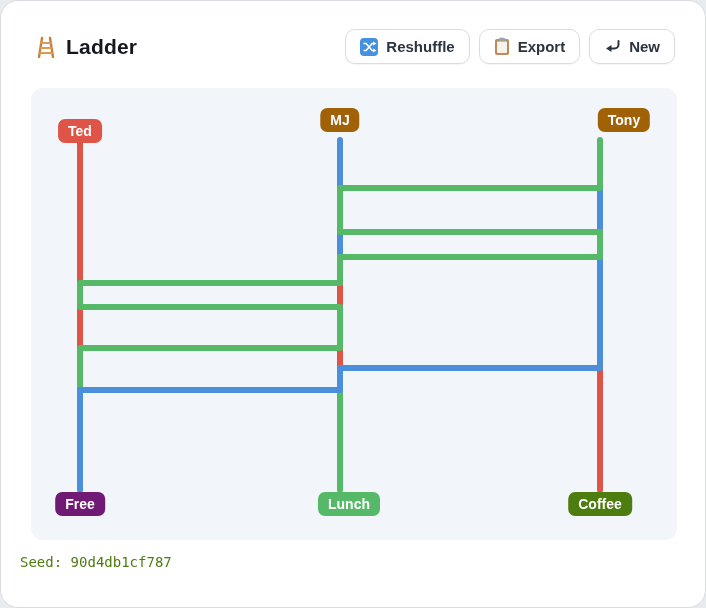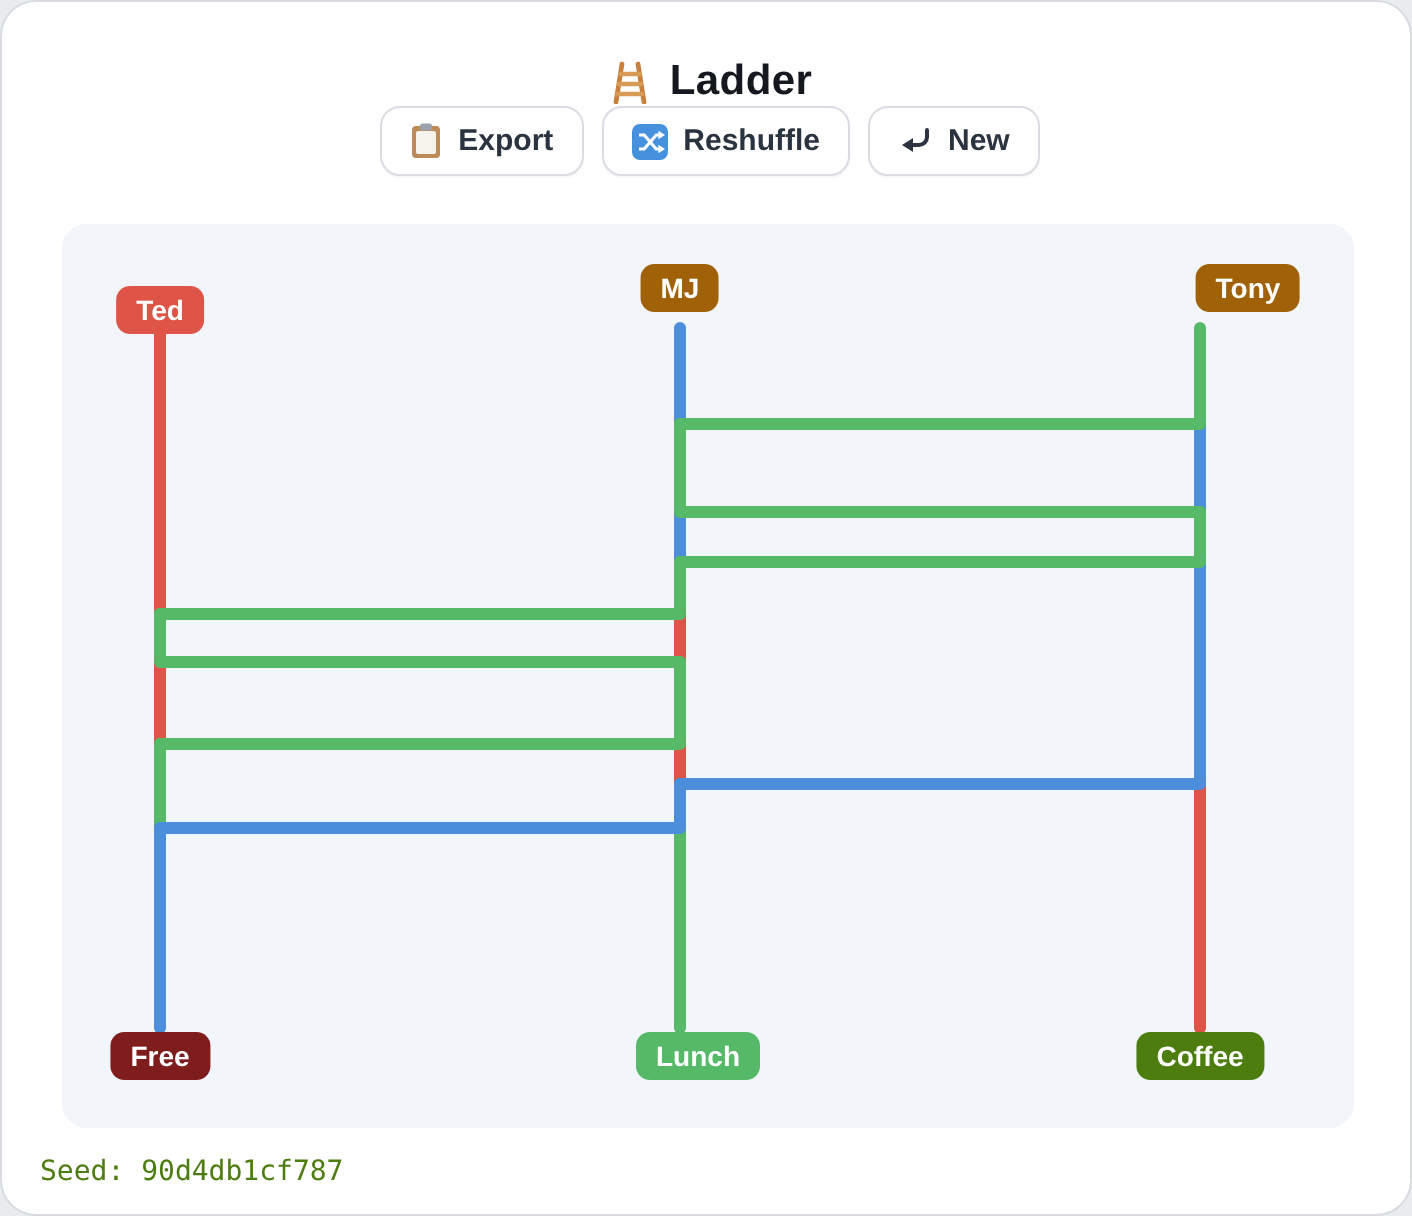--- a/index.html
+++ b/index.html
@@ -13,21 +13,20 @@
     box-sizing:border-box;
     width:706px; height:608px;
     background:#ffffff;
     border:1px solid #d8dce1;
     border-radius:18px;
     overflow:hidden;
   }
   .header {
     display:flex; justify-content:space-between; align-items:center;
     padding:28px 30px 24px 34px;
-    flex-direction:column;
   }
   .title-wrap { display:flex; align-items:center; gap:9px; }
   .page-title {
     margin:0; font-size:21px; font-weight:700; color:#15181e; letter-spacing:.2px;
   }
   .actions { display:flex; gap:9px; }
   .btn {
     display:flex; align-items:center; gap:8px;
     background:#ffffff;
     border:1px solid #d9dde3;
@@ -85,44 +84,44 @@
             <line x1="4.8" y1="17" x2="17.2" y2="17"></line>
           </g>
         </svg>
       </span>
       <h1 class="page-title">Ladder</h1>
     </div>
 
     <div class="actions">
       <button class="btn">
         <span class="btn-icon">
-          <svg width="16" height="19" viewBox="0 0 16 19">
-            <rect x="1" y="2" width="14" height="16" rx="2" fill="#bd8b57"></rect>
-            <rect x="3" y="4.5" width="10" height="11.5" rx="1" fill="#f6f3ec"></rect>
-            <rect x="5" y="0.8" width="6" height="3.4" rx="1.2" fill="#9aa3ad"></rect>
-          </svg>
-        </span>
-        <span>Export</span>
-      </button>
-
-      <button class="btn">
-        <span class="btn-icon">
           <svg width="18" height="18" viewBox="0 0 18 18">
             <rect width="18" height="18" rx="4" fill="#4691dd"></rect>
             <g stroke="#ffffff" stroke-width="1.6" fill="none">
               <path d="M3.5 5.5 h2.6 l6 7 h1.6"></path>
               <path d="M3.5 12.5 h2.6 l6 -7 h1.6"></path>
             </g>
             <g fill="#ffffff">
               <path d="M13.2 3.4 l3.3 2.1 -3.3 2.1 z"></path>
               <path d="M13.2 10.4 l3.3 2.1 -3.3 2.1 z"></path>
             </g>
           </svg>
         </span>
         <span>Reshuffle</span>
+      </button>
+
+      <button class="btn">
+        <span class="btn-icon">
+          <svg width="16" height="19" viewBox="0 0 16 19">
+            <rect x="1" y="2" width="14" height="16" rx="2" fill="#bd8b57"></rect>
+            <rect x="3" y="4.5" width="10" height="11.5" rx="1" fill="#f6f3ec"></rect>
+            <rect x="5" y="0.8" width="6" height="3.4" rx="1.2" fill="#9aa3ad"></rect>
+          </svg>
+        </span>
+        <span>Export</span>
       </button>
 
       <button class="btn">
         <span class="btn-icon">
           <svg width="17" height="15" viewBox="0 0 17 15">
             <path d="M14.5 2 v3.5 a4 4 0 0 1 -4 4 h-3.2" fill="none" stroke="#2c3442" stroke-width="2" stroke-linecap="round"></path>
             <path d="M7.5 6 L7.5 13 L2 9.5 z" fill="#2c3442"></path>
           </svg>
         </span>
         <span>New</span>
@@ -157,21 +156,21 @@
         <line x1="49" y1="195" x2="309" y2="195" stroke="#55b968" stroke-width="6" stroke-linecap="round"></line>
         <line x1="49" y1="219" x2="309" y2="219" stroke="#55b968" stroke-width="6" stroke-linecap="round"></line>
         <line x1="49" y1="260" x2="309" y2="260" stroke="#55b968" stroke-width="6" stroke-linecap="round"></line>
         <line x1="309" y1="280" x2="569" y2="280" stroke="#4b8fdc" stroke-width="6" stroke-linecap="round"></line>
         <line x1="49" y1="302" x2="309" y2="302" stroke="#4b8fdc" stroke-width="6" stroke-linecap="round"></line>
       </svg>
 
   <span class="badge top" style="background: rgb(222, 84, 70); left: 49px; margin-top: 11px;">Ted</span>
       <span class="badge top" style="background: #a16207; left: 309px;">MJ</span>
       <span class="badge top" style="background: #a16207; left: 593px;">Tony</span>
-      <span class="badge bottom" style="background: #7f1d1d; left: 49px;">Free</span>
+      <span class="badge bottom" style="background: #701a75; left: 49px;">Free</span>
       <span class="badge bottom" style="background: rgb(85, 185, 104); left: 318px;">Lunch</span>
       <span class="badge bottom" style="background: #4d7c0f; left: 569px;">Coffee</span>
     </div>
 
   <div class="footer">
     <span>Seed:</span>
     <span>90d4db1cf787</span>
   </div>
 
 </div>

